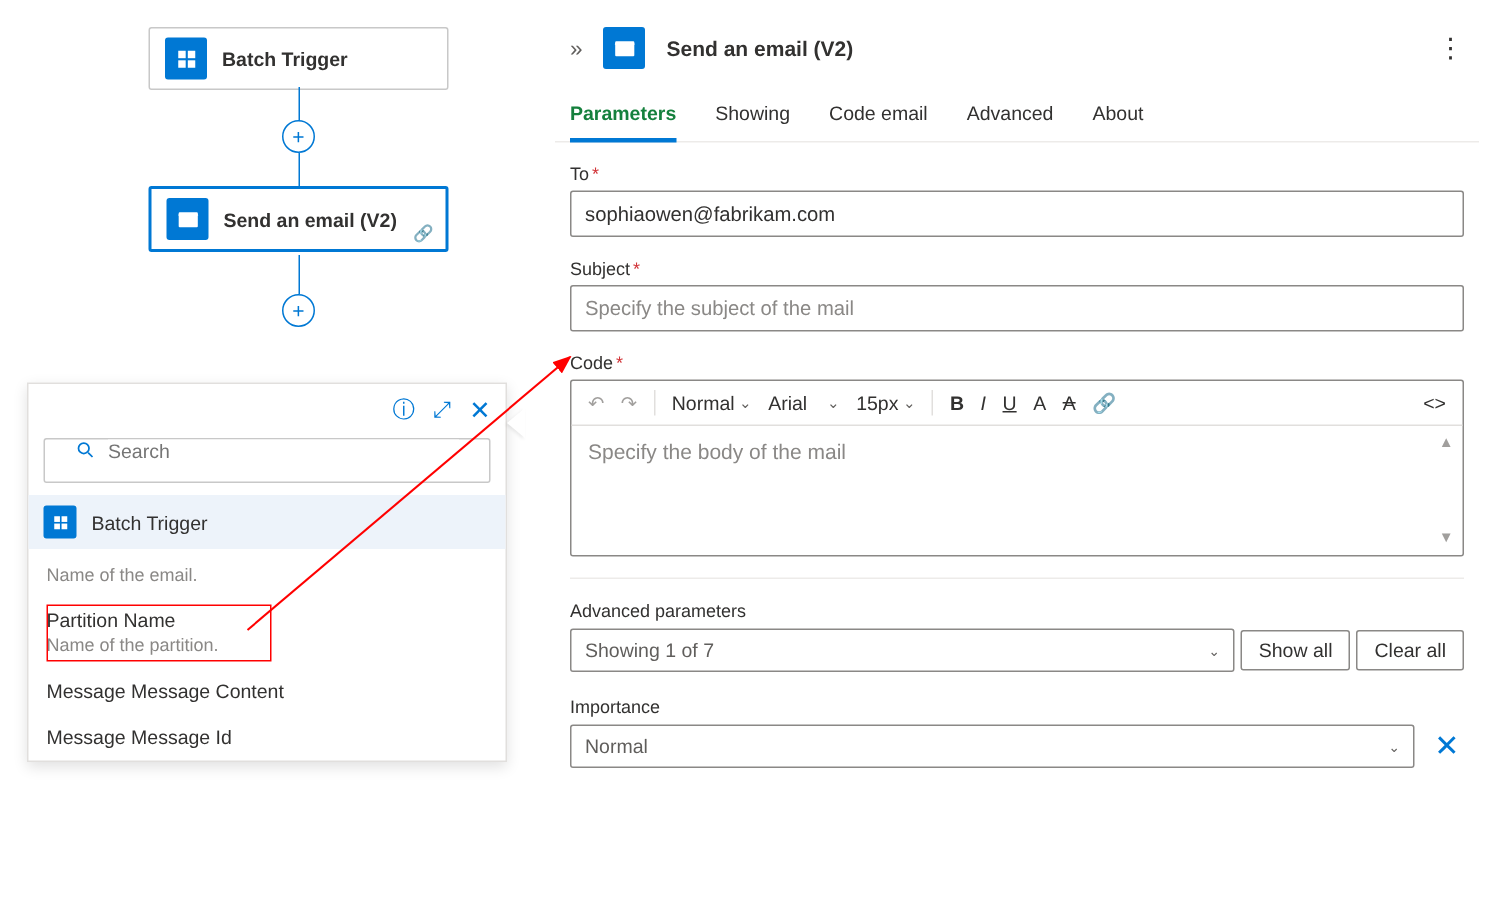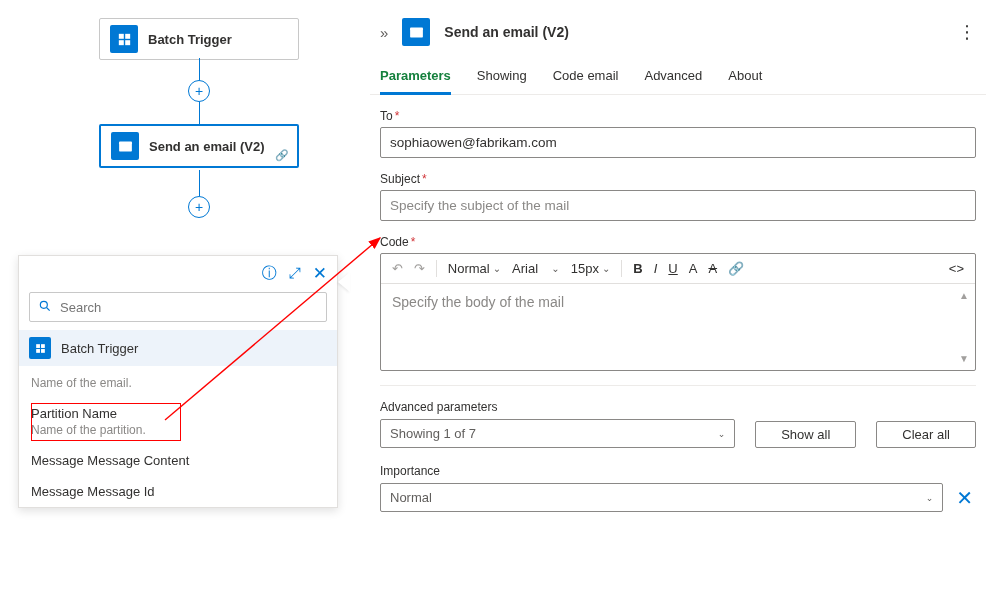--- a/index.html
+++ b/index.html
@@ -15,21 +15,21 @@
 .node-title { font-size: 13px; font-weight: 600; color: #323130; }
 .node .link-icon { position: absolute; right: 8px; bottom: 4px; font-size: 11px; color: #605e5c; }
 .connector { position: absolute; width: 1px; background: #0078d4; left: 199px; }
 .plus-circle { position: absolute; width: 22px; height: 22px; border: 1px solid #0078d4; border-radius: 50%; background: #fff; display: flex; align-items: center; justify-content: center; color: #0078d4; font-size: 14px; left: 188px; cursor: pointer; }
 
 
 .picker { position: absolute; left: 18px; top: 255px; width: 320px; background: #fff; border: 1px solid #e1dfdd; box-shadow: 0 3px 9px rgba(0,0,0,0.12); }
 .picker-toolbar { height: 34px; display: flex; align-items: center; justify-content: flex-end; gap: 12px; padding: 0 10px; }
 .picker-toolbar .ticon { color: #0078d4; cursor: pointer; font-size: 15px; }
 .picker-toolbar .ticon.close { color: #0078d4; font-size: 17px; }
-.picker-search { margin: 2px 10px 8px; border: 1px solid #c8c8c8; height: 30px; display: flex; align-items: center; padding: 0 8px; gap: 8px; border-radius: 2px; }
+.picker-search { margin: 2px 10px 8px; border: 1px solid #c8c8c8; height: 30px; display: flex; align-items: flex-start; padding: 0 20px; gap: 8px; border-radius: 2px; }
 .picker-search input { border: none; outline: none; flex: 1; font-size: 13px; color: #605e5c; }
 .picker-search .sicon { color: #0078d4; font-size: 14px; }
 .picker-category { background: #edf3fa; padding: 7px 10px; display: flex; align-items: center; gap: 10px; }
 .picker-category .cicon { width: 22px; height: 22px; background: #0078d4; border-radius: 2px; display: flex; align-items: center; justify-content: center; }
 .picker-category .cicon svg { width: 13px; height: 13px; fill: #fff; }
 .picker-category-title { font-size: 13px; color: #323130; }
 .picker-item { padding: 8px 12px; cursor: pointer; }
 .picker-item-title { font-size: 13px; color: #323130; font-weight: 400; }
 .picker-item-sub { font-size: 12px; color: #8a8886; margin-top: 2px; }
 .picker-item.highlight { position: relative; }
@@ -65,23 +65,23 @@
 .editor-toolbar .tbtn.dim { color: #a19f9d; }
 .editor-toolbar .sep { width: 1px; height: 17px; background: #e1dfdd; margin: 0 3px; }
 .editor-body { min-height: 86px; padding: 9px 11px; position: relative; }
 .editor-body .placeholder { color: #8a8886; font-size: 14px; }
 .editor-body .scroll-up { position: absolute; right: 6px; top: 6px; color: #a19f9d; font-size: 10px; }
 .editor-body .scroll-down { position: absolute; right: 6px; bottom: 6px; color: #a19f9d; font-size: 10px; }
 .editor-toolbar .spacer { flex: 1; }
 
 .divider { height: 1px; background: #edebe9; margin: 14px 0; }
 .adv-label { font-size: 12px; color: #323130; margin-bottom: 5px; }
-.adv-row { display: flex; gap: 20px; align-items: flex-end; }
+.adv-row { display: flex; gap: 4px; align-items: center; }
 .adv-select { flex: 1; border: 1px solid #8a8886; padding: 6px 9px; font-size: 13px; color: #605e5c; border-radius: 2px; display: flex; justify-content: space-between; align-items: center; cursor: pointer; }
-.btn { border: 1px solid #8a8886; background: #fff; padding: 5px 25px; font-size: 13px; color: #323130; border-radius: 2px; cursor: pointer; }
+.btn { border: 1px solid #8a8886; background: #fff; padding: 5px 11px; font-size: 13px; color: #323130; border-radius: 2px; cursor: pointer; }
 .importance-row { display: flex; gap: 10px; align-items: center; }
 .importance-row .xbtn { color: #0078d4; font-size: 20px; cursor: pointer; padding: 0 3px; }
 
 .chev-down { font-size: 9px; color: #605e5c; }
 .chev-down-sm { font-size: 10px; color: #605e5c; }
 </style>
 </head>
 <body>
 
 <div class="canvas">

